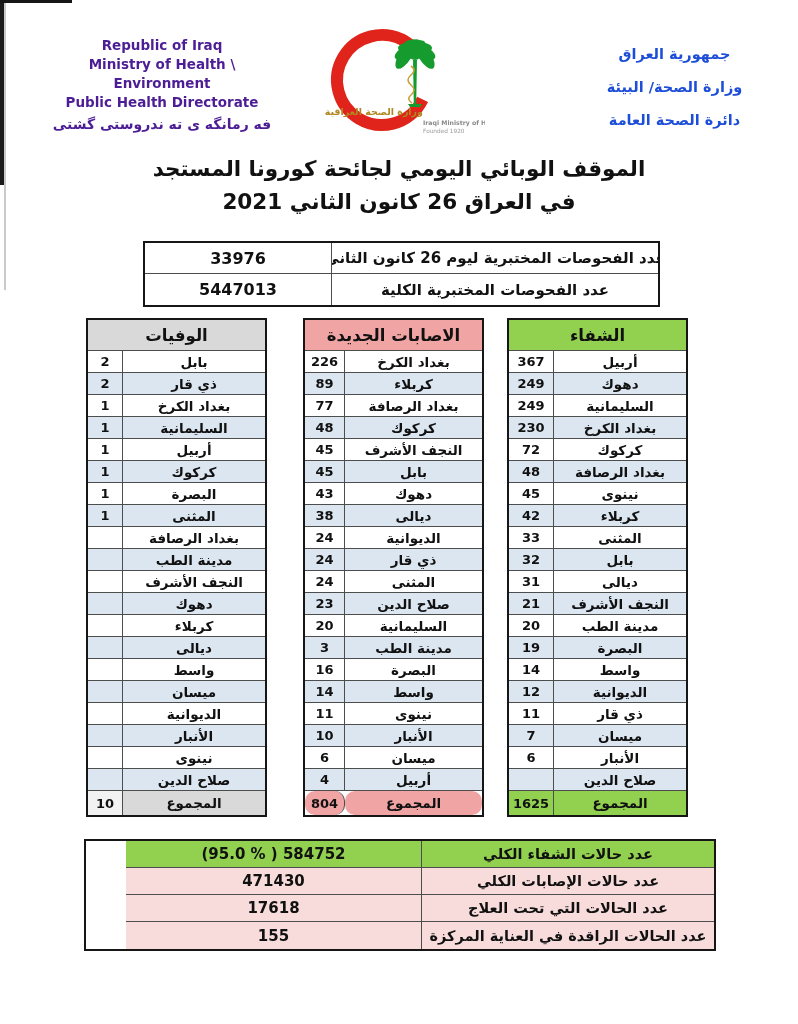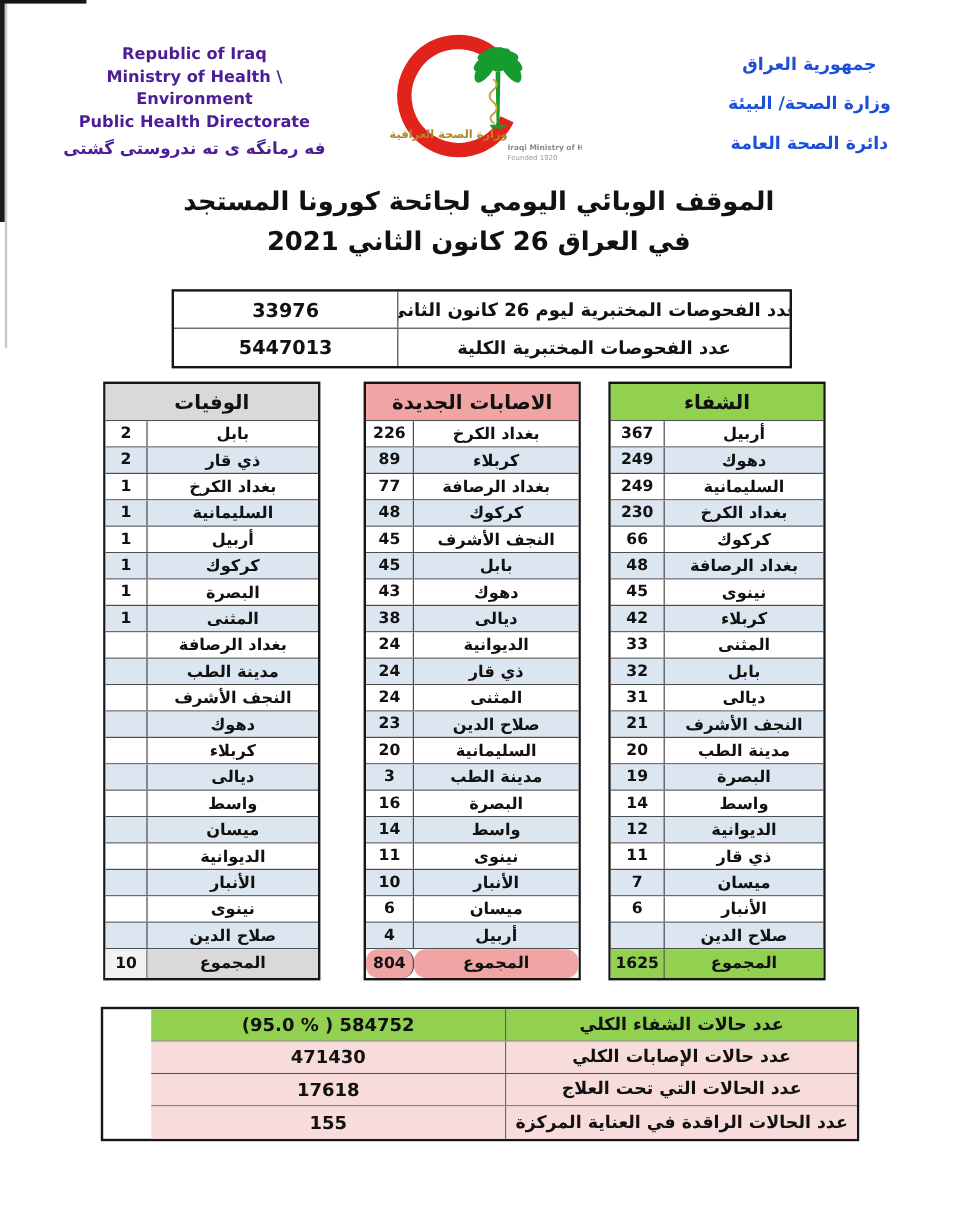--- a/index.html
+++ b/index.html
@@ -316,21 +316,21 @@
       </div>
       <div class="prow">
         <div class="pcell pnum">249</div>
         <div class="pcell pname">السليمانية</div>
       </div>
       <div class="prow alt">
         <div class="pcell pnum">230</div>
         <div class="pcell pname">بغداد الكرخ</div>
       </div>
       <div class="prow">
-        <div class="pcell pnum">66</div>
+        <div class="pcell pnum">72</div>
         <div class="pcell pname">كركوك</div>
       </div>
       <div class="prow alt">
         <div class="pcell pnum">48</div>
         <div class="pcell pname">بغداد الرصافة</div>
       </div>
       <div class="prow">
         <div class="pcell pnum">45</div>
         <div class="pcell pname">نينوى</div>
       </div>

